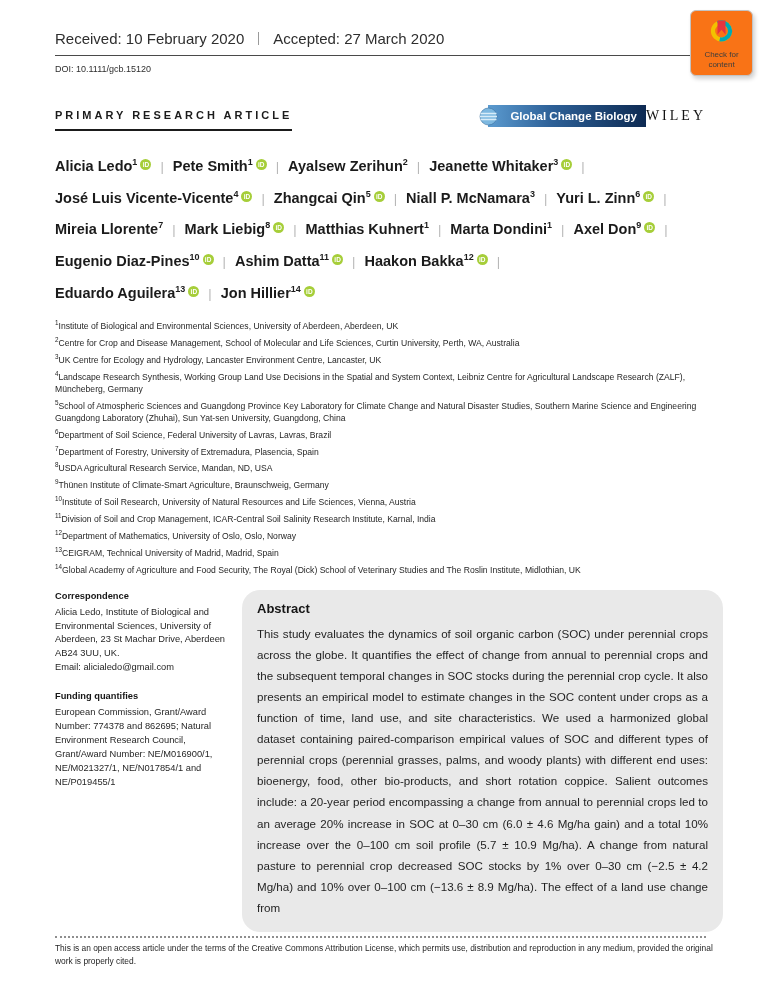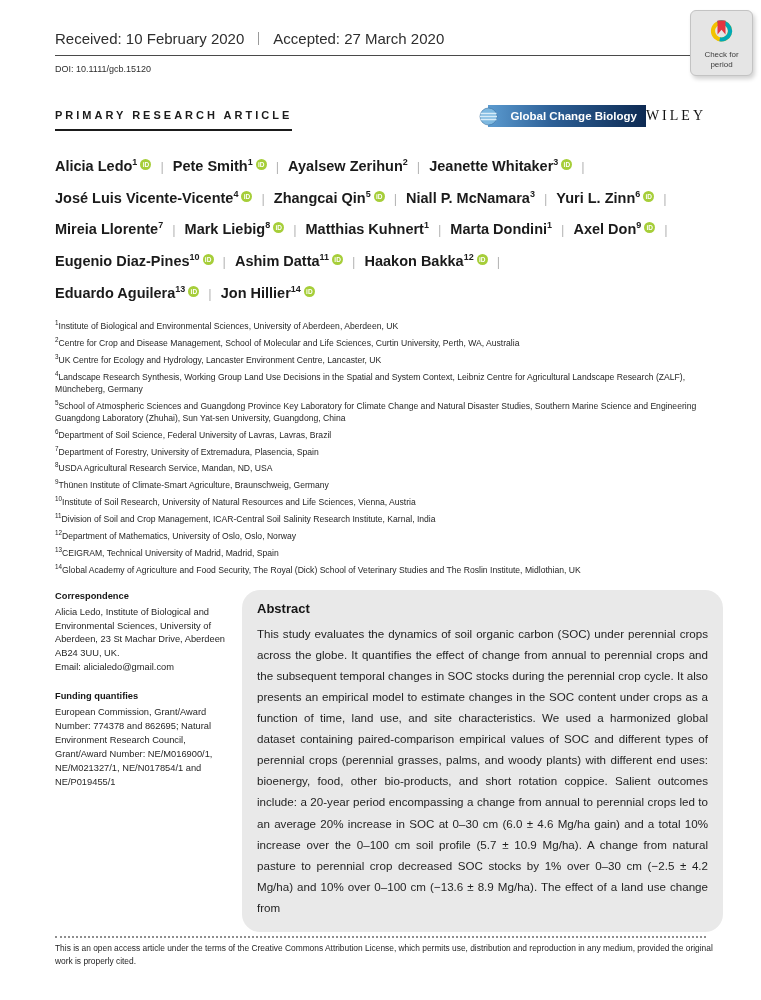--- a/index.html
+++ b/index.html
@@ -5,21 +5,21 @@
   * { box-sizing: border-box; margin: 0; padding: 0; }
   html,body { width: 761px; height: 1000px; background:#ffffff; }
   body { font-family: "Liberation Sans", sans-serif; color:#1d1d1d; position:relative; overflow:hidden; }
   .page { padding: 30px 55px 0 55px; }
 
   
   .received-row { display:flex; align-items:center; font-size:15px; color:#2e2e2e; padding-bottom:8px; border-bottom:1px solid #4a4a4a; width:635px; }
   .vdiv { border-left:1px solid #9a9a9a; height:13px; margin:0 14px; }
   .doi-row { font-size:9px; color:#2e2e2e; margin-top:8px; }
 
-  .check-badge { position:absolute; top:10px; right:8px; width:63px; background:#e5e5e5; border:1px solid #c3c3c3; border-radius:6px; box-shadow:2px 3px 4px rgba(0,0,0,.18); padding:6px 3px 5px; text-align:center; }
+  .check-badge { position:absolute; top:10px; right:8px; width:63px; background:#f97316; border:1px solid #c3c3c3; border-radius:6px; box-shadow:2px 3px 4px rgba(0,0,0,.18); padding:6px 3px 5px; text-align:center; }
   .check-badge .txt { font-size:8px; line-height:1.25; color:#3d3d3d; margin-top:2px; }
 
   
   .type-row { display:flex; justify-content:space-between; align-items:flex-end; margin-top:31px; }
   .article-type { font-size:11px; font-weight:bold; letter-spacing:3px; color:#1b1b1b; border-bottom:2px solid #1b1b1b; padding-bottom:8px; }
   .journal-mark { display:flex; align-items:center; gap:0; padding-bottom:4px; }
   .gcb-banner { position:relative; height:22px; line-height:22px; padding:0 9px 0 22px; background:linear-gradient(90deg,#5b9bd0 0%,#2d6097 40%,#0d2a52 100%); color:#fff; font-weight:bold; font-size:11.5px; white-space:nowrap; }
   .gcb-globe { position:absolute; left:-9px; top:2px; }
   .wiley { font-family:"Liberation Serif", serif; font-size:14px; letter-spacing:3px; color:#141414; }
 
@@ -62,21 +62,21 @@
   <div class="doi-row">DOI: 10.1111/gcb.15120</div>
 
   <div class="check-badge">
     <svg width="27" height="27" viewBox="0 0 27 27">
       <circle cx="13.5" cy="14" r="8.5" fill="none" stroke="#f2c200" stroke-width="4.2"></circle>
       <circle cx="13.5" cy="14" r="8.5" fill="none" stroke="#00a9b7" stroke-width="4.2" stroke-dasharray="32 21.4" transform="rotate(-115 13.5 14)"></circle>
       <path d="M9.5 3.5 L17.5 3.5 L17.5 17.5 L13.5 12.8 L9.5 17.5 Z" fill="#e5353f"></path>
     </svg>
     <div class="txt">
       <div>Check for</div>
-      <div>period</div>
+      <div>content</div>
     </div>
   </div>
 
   <div class="type-row">
     <span class="article-type">PRIMARY RESEARCH ARTICLE</span>
     <span class="journal-mark">
       <span class="gcb-banner">
         <svg class="gcb-globe" width="19" height="19" viewBox="0 0 19 19">
           <circle cx="9.5" cy="9.5" r="8.5" fill="#7db8e0" stroke="#3a6f9e" stroke-width="0.6"></circle>
           <path d="M1.5 6.5 H17.5 M1 9.5 H18 M1.5 12.5 H17.5" stroke="#d8ecf8" stroke-width="1.4" fill="none"></path>

